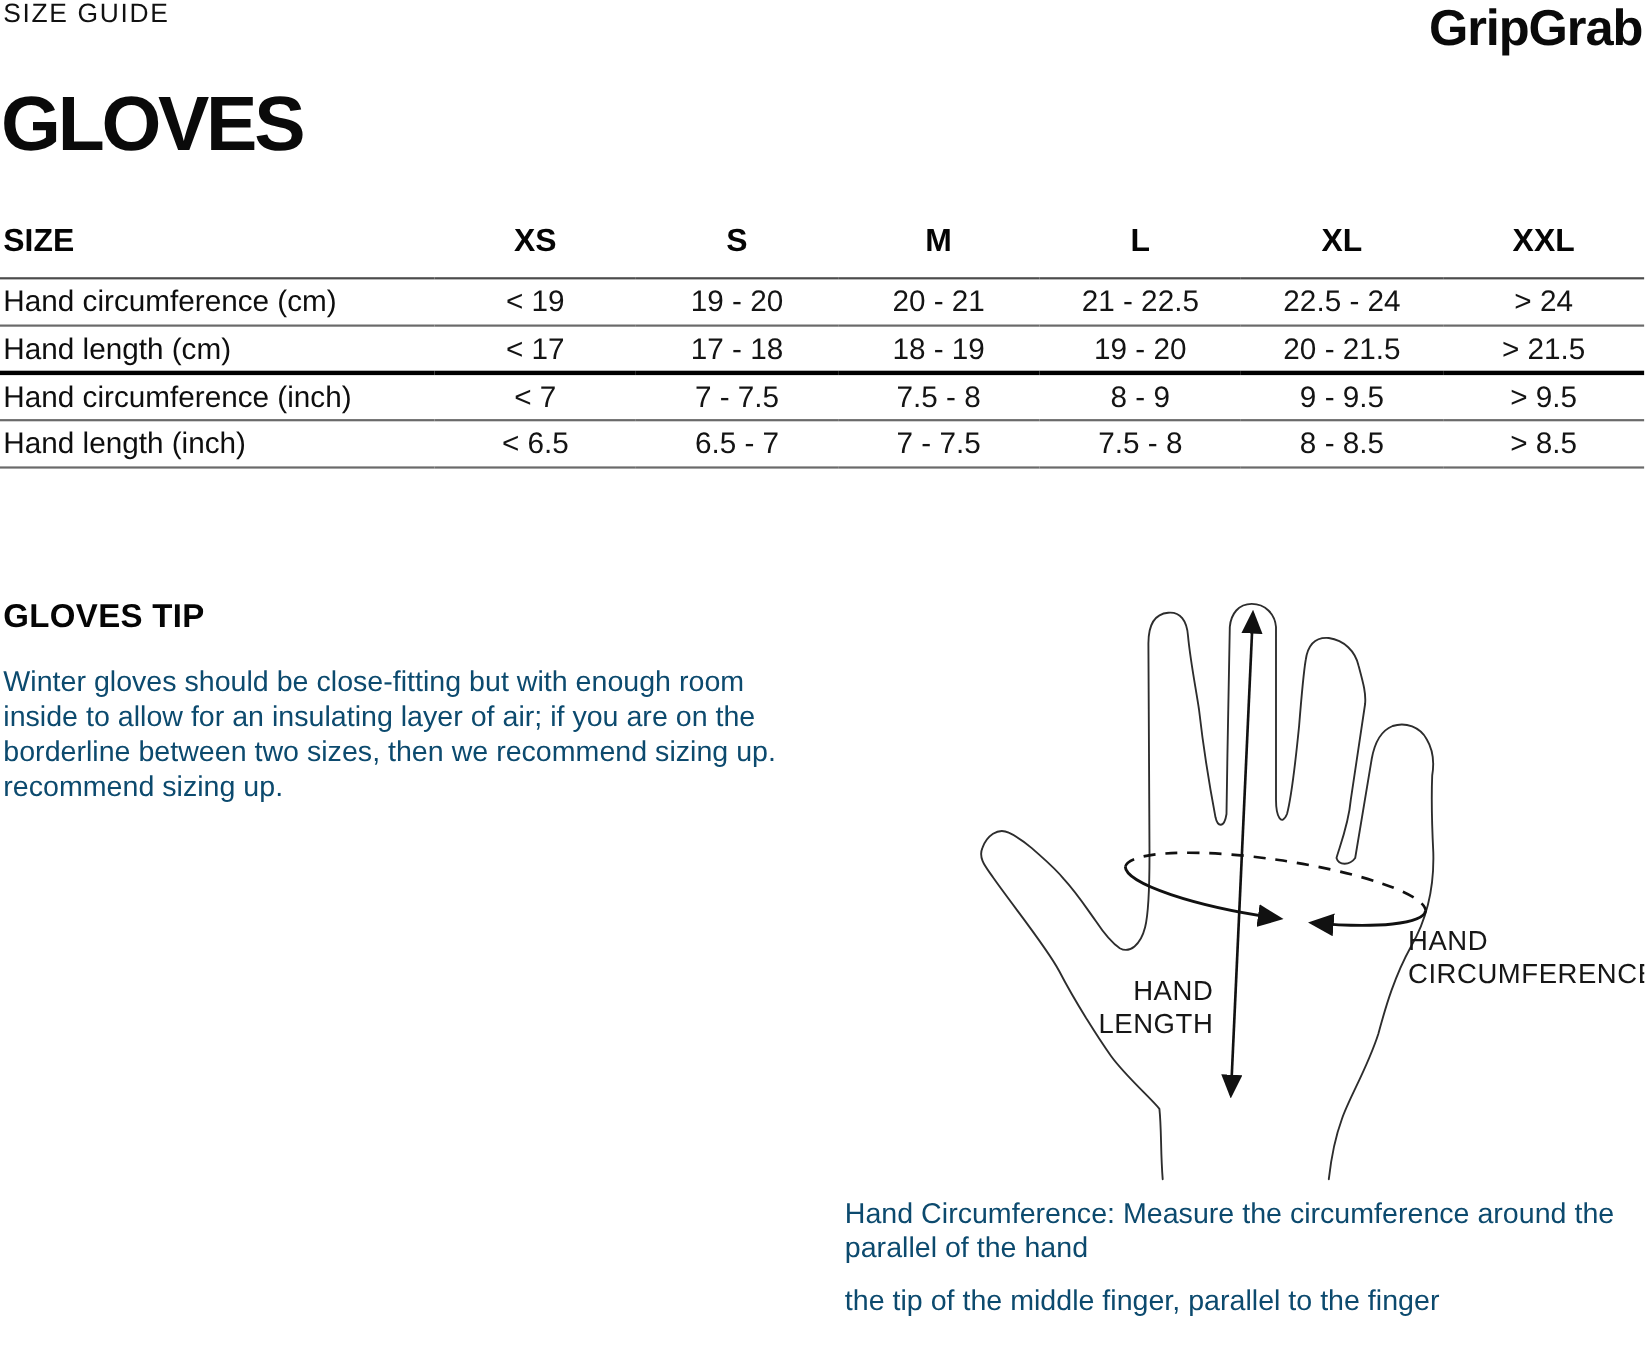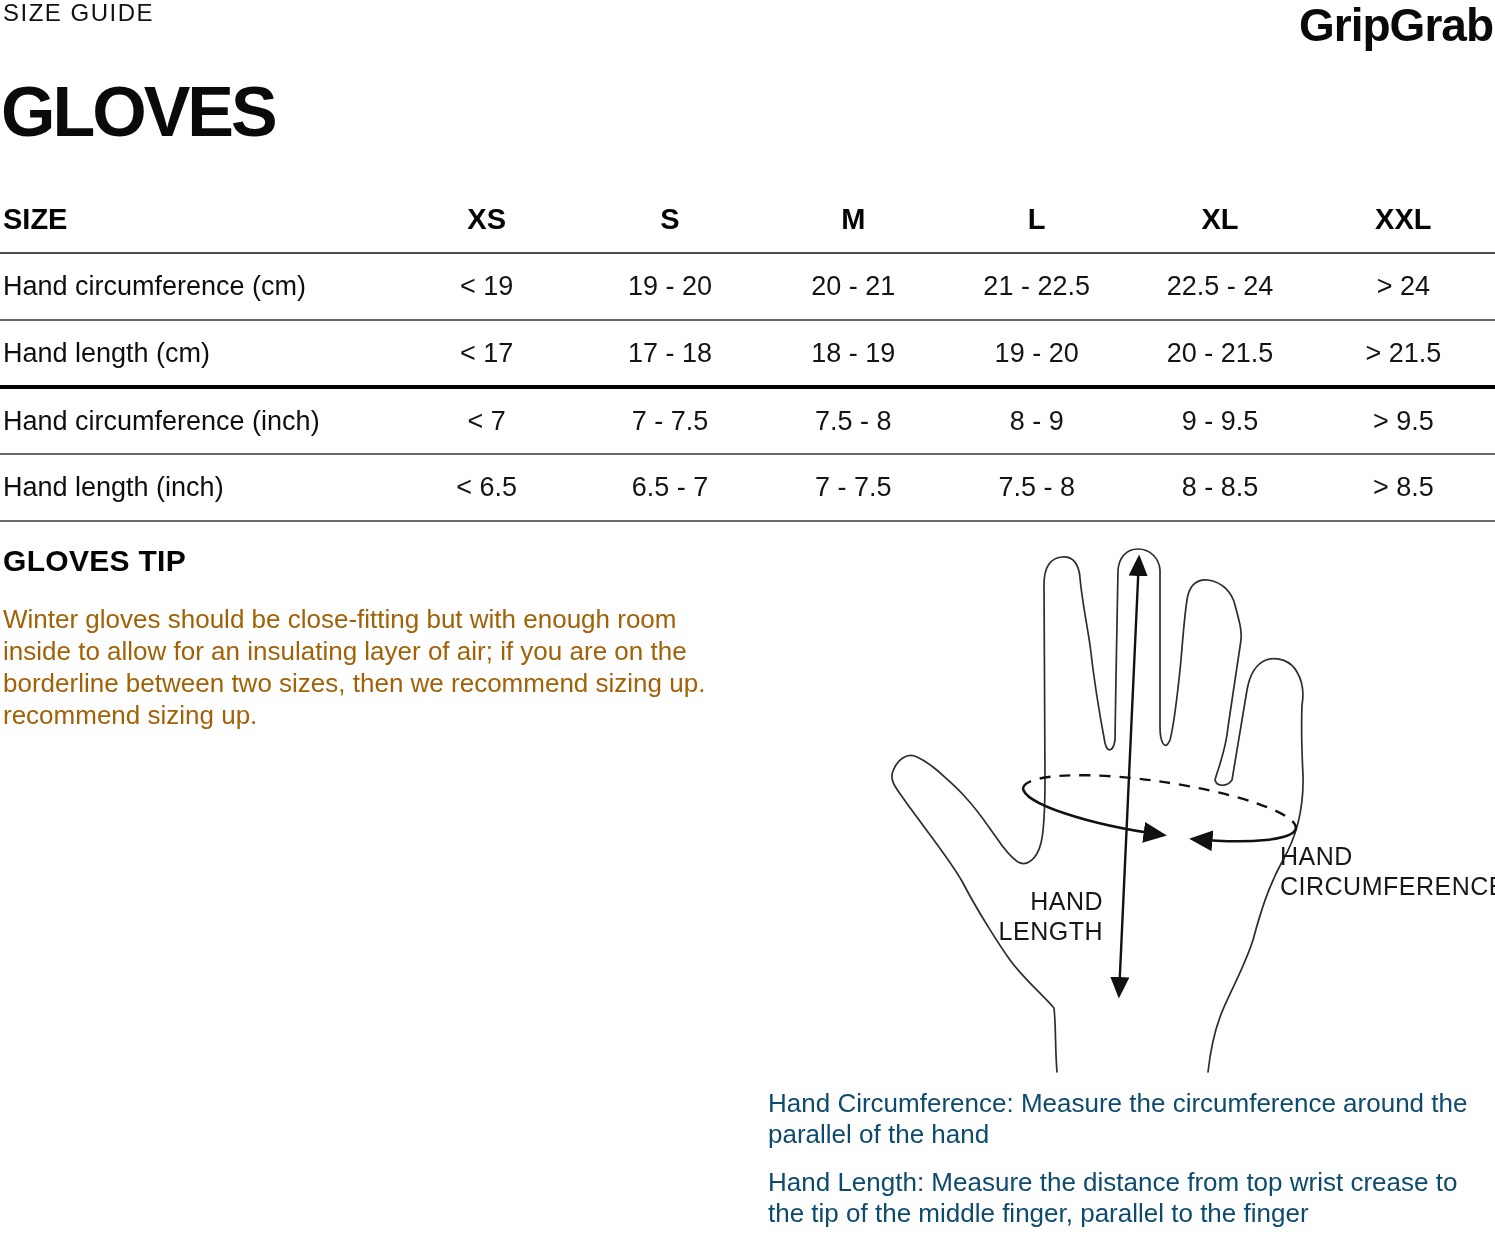--- a/index.html
+++ b/index.html
@@ -27,29 +27,29 @@
     position:absolute; left:0; top:197px; width:1495px;
     border-collapse:collapse; table-layout:fixed;
   }
   .size-table col.c0 { width:395px; }
   .size-table th {
     font-size:29px; font-weight:bold; text-align:center;
     padding:6px 0 16px 0; border-bottom:2px solid #4c4c4c; color:#050505;
   }
   .size-table th.lbl { text-align:left; padding-left:3px; }
   .size-table td {
-    height:67px; font-size:27px; text-align:center;
+    height:43px; font-size:27px; text-align:center;
     border-bottom:2px solid #6a6a6a; color:#141414; font-weight:400;
   }
   .size-table td.lbl { text-align:left; padding-left:3px; color:#0e0e0e; }
   .size-table tr.r-thick td { border-bottom:4px solid #000; }
 
   .tip { position:absolute; left:3px; top:544px; width:722px; }
   .tip h2 { font-size:30px; font-weight:bold; letter-spacing:.3px; margin:0 0 25px 0; color:#050505; }
-  .tip .line { font-size:26px; line-height:32px; color:#a16207; }
+  .tip .line { font-size:26px; line-height:32px; color:#0c4a6e; }
 
   .figure-svg { position:absolute; left:860px; top:540px; }
 
   .diagram-label { position:absolute; font-size:25px; line-height:30px; letter-spacing:.5px; color:#161616; }
   .lbl-length { left:873px; top:886px; width:230px; text-align:right; }
   .lbl-circ   { left:1280px; top:841px; width:210px; text-align:left; }
 
   .notes { position:absolute; left:768px; top:1088px; width:727px; }
   .note  { margin-bottom:17px; }
   .note .line { font-size:26px; line-height:31px; color:#0c4a6e; }
@@ -175,18 +175,17 @@
     <div>HAND</div>
     <div>CIRCUMFERENCE</div>
   </div>
 
   <div class="notes">
     <div class="note">
       <div class="line">Hand Circumference: Measure the circumference around the</div>
       <div class="line">parallel of the hand</div>
     </div>
     <div class="note">
-      <div class="line">Hand Length: Measure the distance from top wrist crease to</div>
       <div class="line">the tip of the middle finger, parallel to the finger</div>
     </div>
   </div>
 
 </div>
 
 </body></html>

